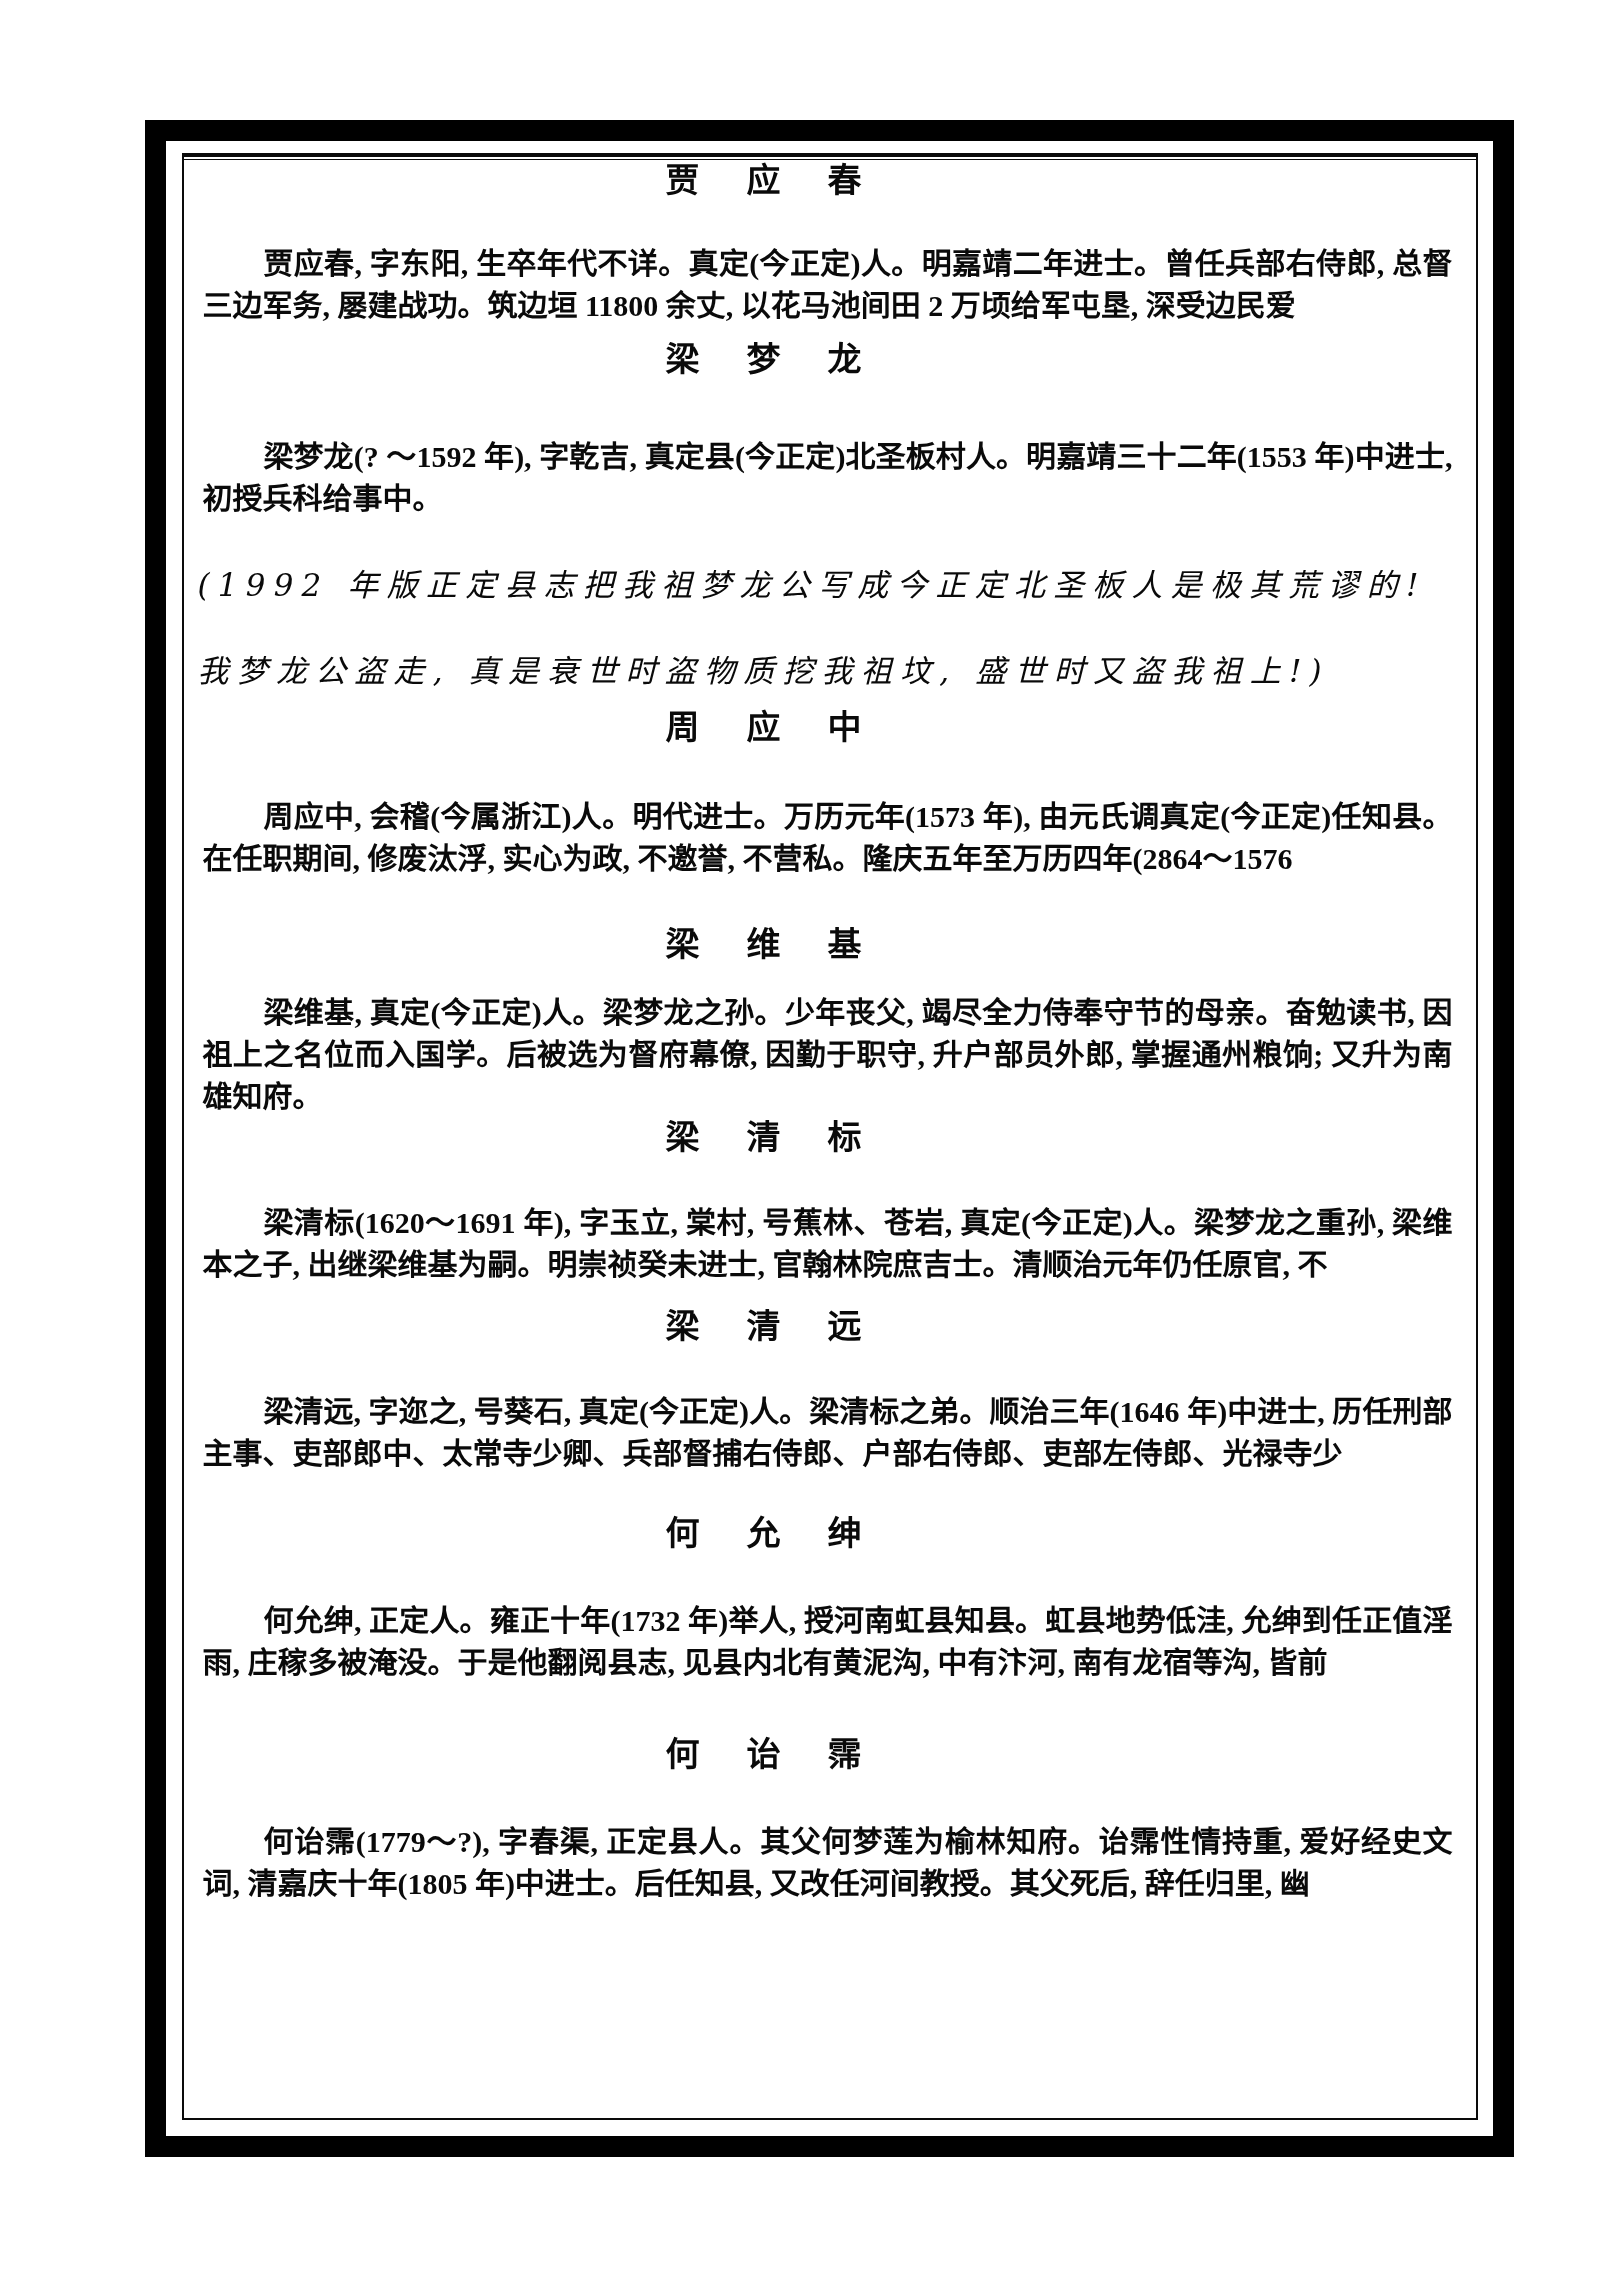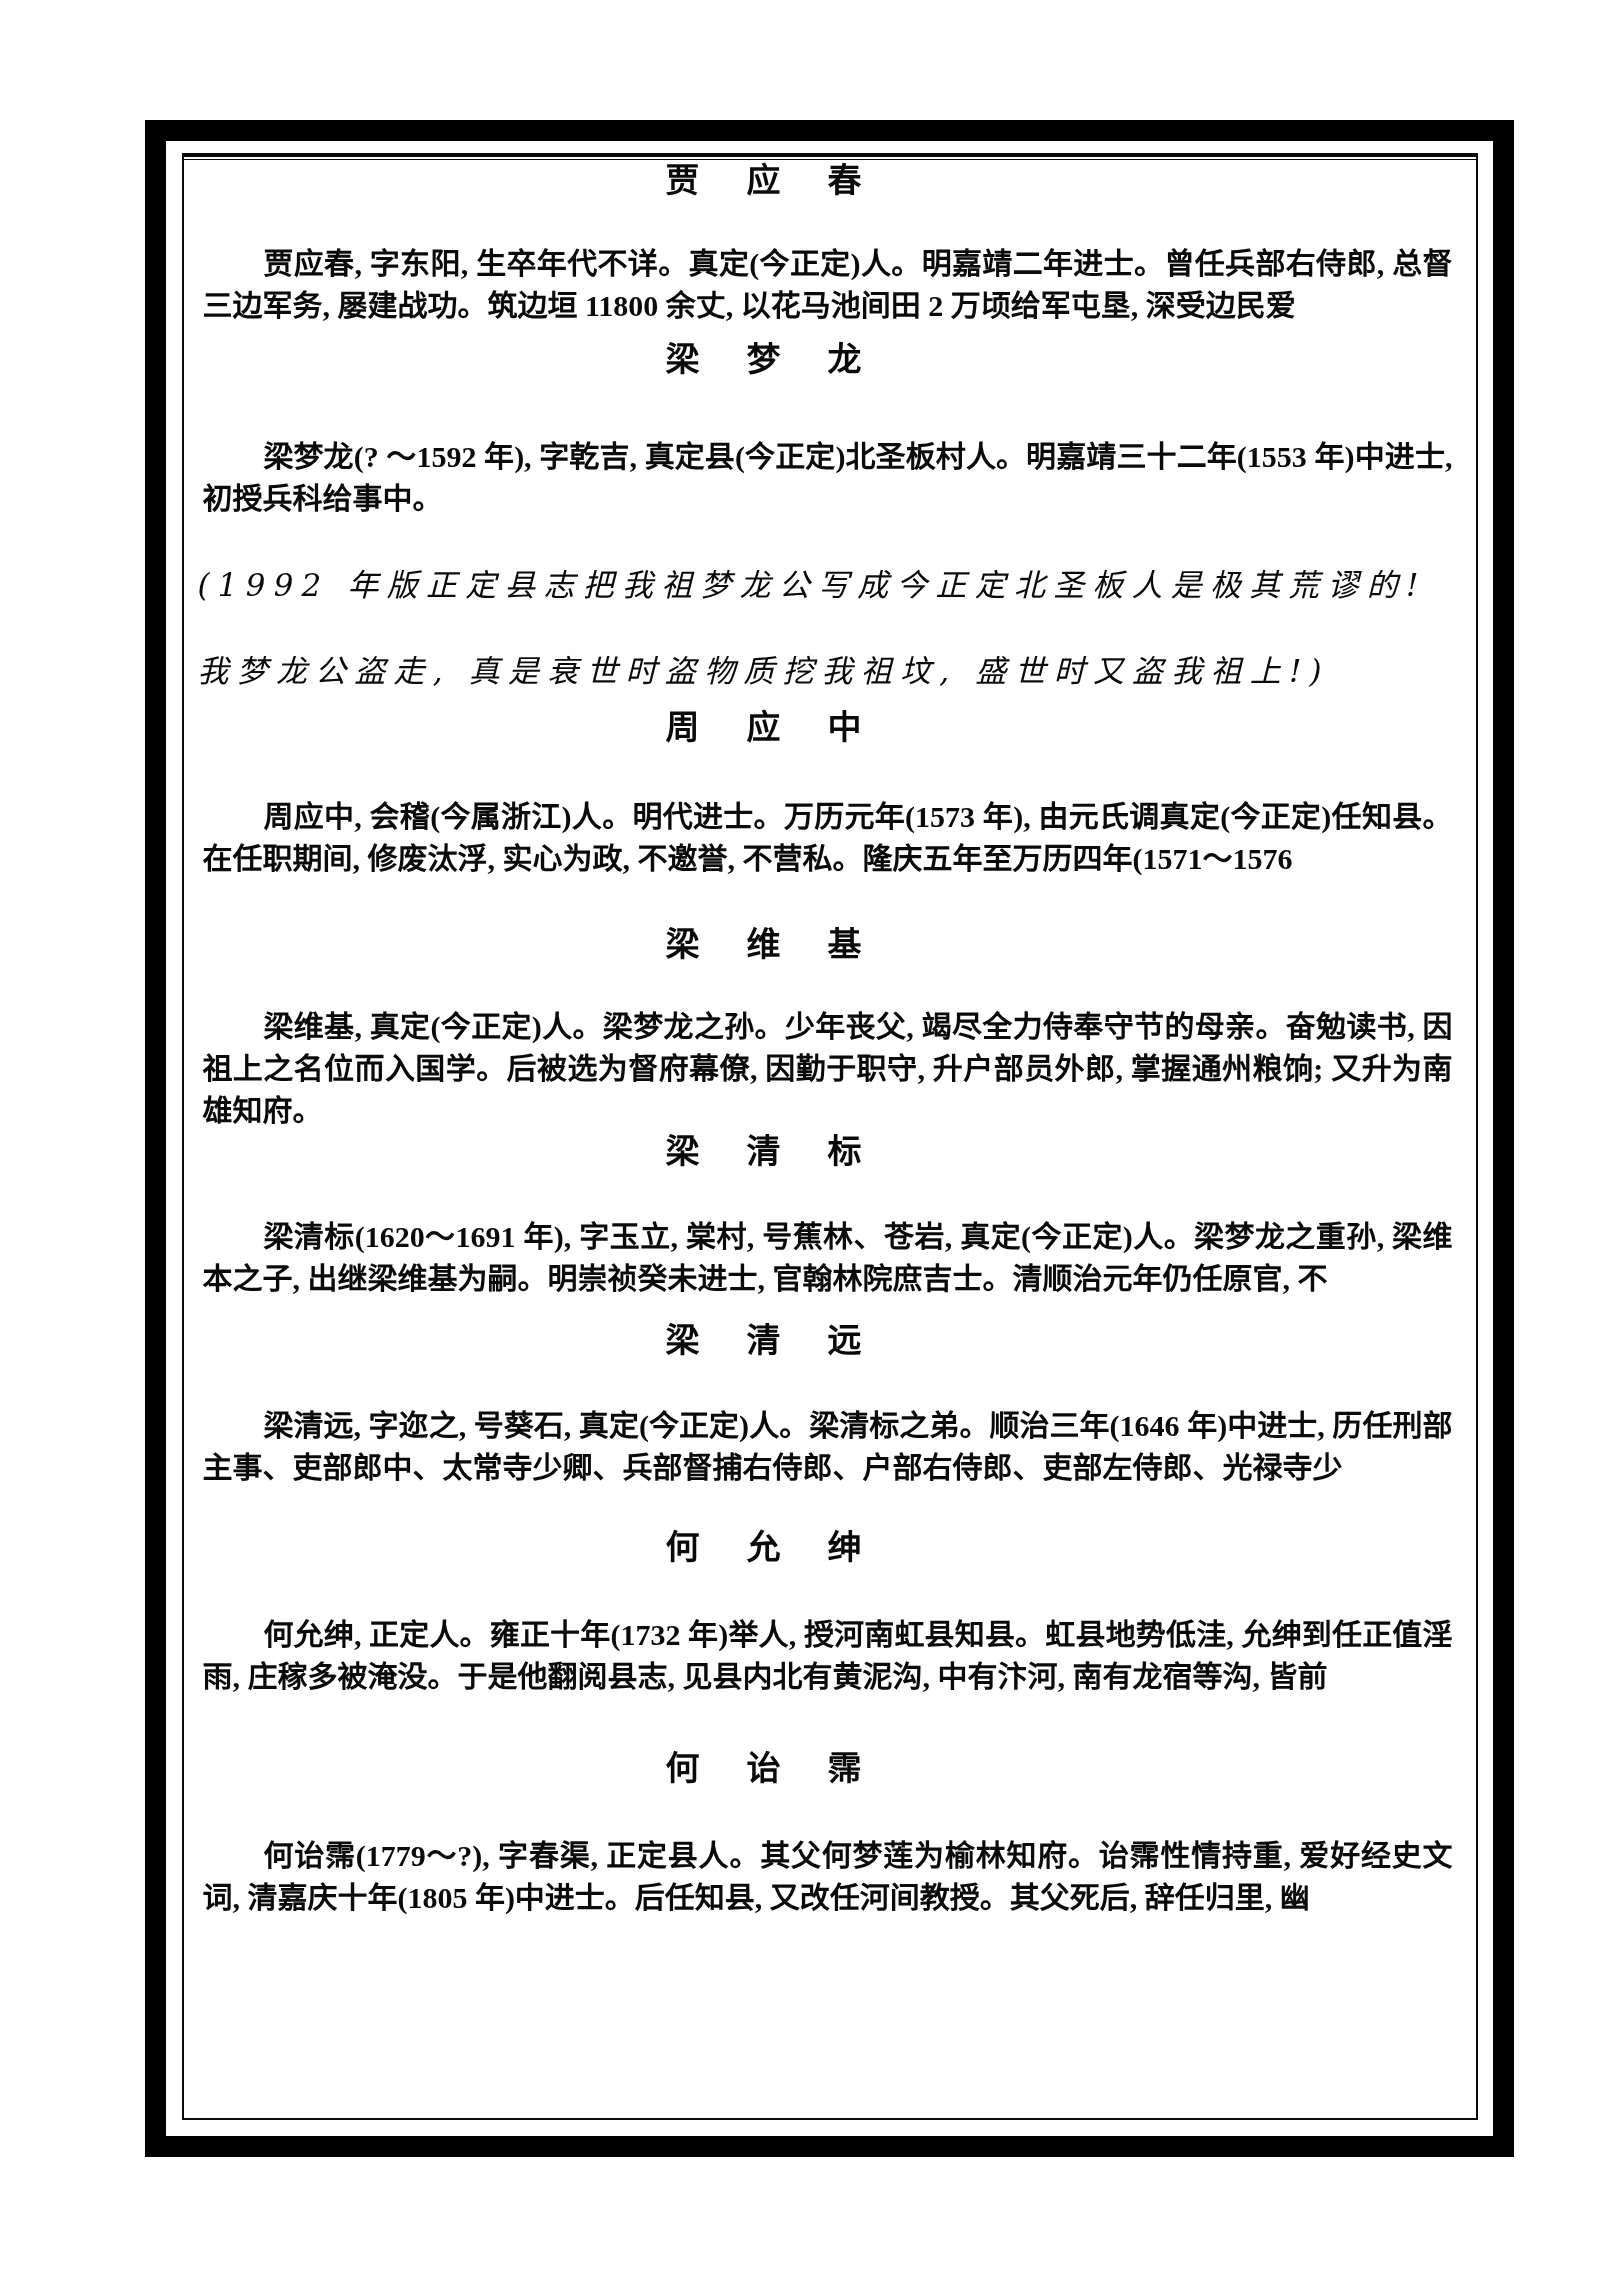--- a/index.html
+++ b/index.html
@@ -89,21 +89,21 @@
   }
   
   .s1 h2 { margin-top: 4.1px; }
   .s1 p  { margin-top: 43px; }
   .s2 h2 { margin-top: 12.3px; }
   .s2 p  { margin-top: 57px; }
   .note  { margin-top: 22px; }
   .s3 h2 { margin-top: -5.7px; }
   .s3 p  { margin-top: 49px; }
   .s4 h2 { margin-top: 45px; }
-  .s4 p  { margin-top: 42px; }
+  .s4 p  { margin-top: 28px; }
   .s5 h2 { margin-top: 0; }
   .s5 p  { margin-top: 45px; }
   .s6 h2 { margin-top: 20.5px; }
   .s6 p  { margin-top: 45px; }
   .s7 h2 { margin-top: 39px; }
   .s7 p  { margin-top: 47px; }
   .s8 h2 { margin-top: 51px; }
   .s8 p  { margin-top: 47px; }
 </style>
 </head>
@@ -124,21 +124,21 @@
         <p class="sec-body">梁梦龙(? ～1592 年), 字乾吉, 真定县(今正定)北圣板村人。明嘉靖三十二年(1553 年)中进士, 初授兵科给事中。</p>
       </section>
 
       <div class="note">
         <p>(1992 年版正定县志把我祖梦龙公写成今正定北圣板人是极其荒谬的!</p>
         <p>我梦龙公盗走, 真是衰世时盗物质挖我祖坟, 盛世时又盗我祖上!)</p>
       </div>
 
       <section class="s3">
         <h2 class="sec-title"><span class="ttl">周应中</span></h2>
-        <p class="sec-body">周应中, 会稽(今属浙江)人。明代进士。万历元年(1573 年), 由元氏调真定(今正定)任知县。在任职期间, 修废汰浮, 实心为政, 不邀誉, 不营私。隆庆五年至万历四年(1571～1576</p>
+        <p class="sec-body">周应中, 会稽(今属浙江)人。明代进士。万历元年(1573 年), 由元氏调真定(今正定)任知县。在任职期间, 修废汰浮, 实心为政, 不邀誉, 不营私。隆庆五年至万历四年(2864～1576</p>
       </section>
 
       <section class="s4">
         <h2 class="sec-title"><span class="ttl">梁维基</span></h2>
         <p class="sec-body">梁维基, 真定(今正定)人。梁梦龙之孙。少年丧父, 竭尽全力侍奉守节的母亲。奋勉读书, 因祖上之名位而入国学。后被选为督府幕僚, 因勤于职守, 升户部员外郎, 掌握通州粮饷; 又升为南雄知府。</p>
       </section>
 
       <section class="s5">
         <h2 class="sec-title"><span class="ttl">梁清标</span></h2>
         <p class="sec-body">梁清标(1620～1691 年), 字玉立, 棠村, 号蕉林、苍岩, 真定(今正定)人。梁梦龙之重孙, 梁维本之子, 出继梁维基为嗣。明崇祯癸未进士, 官翰林院庶吉士。清顺治元年仍任原官, 不</p>

